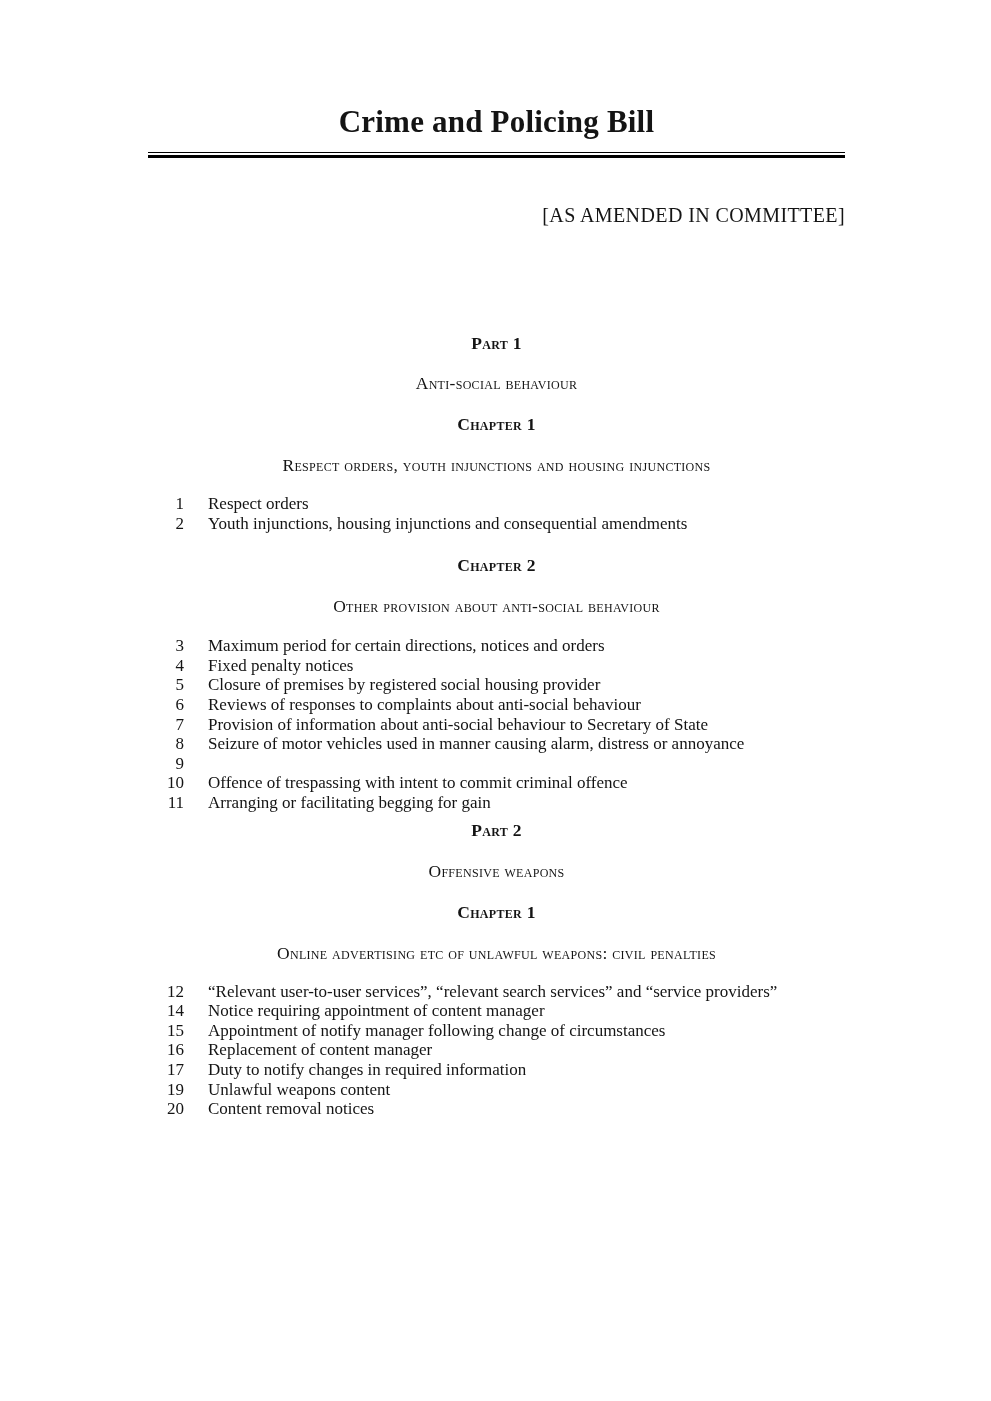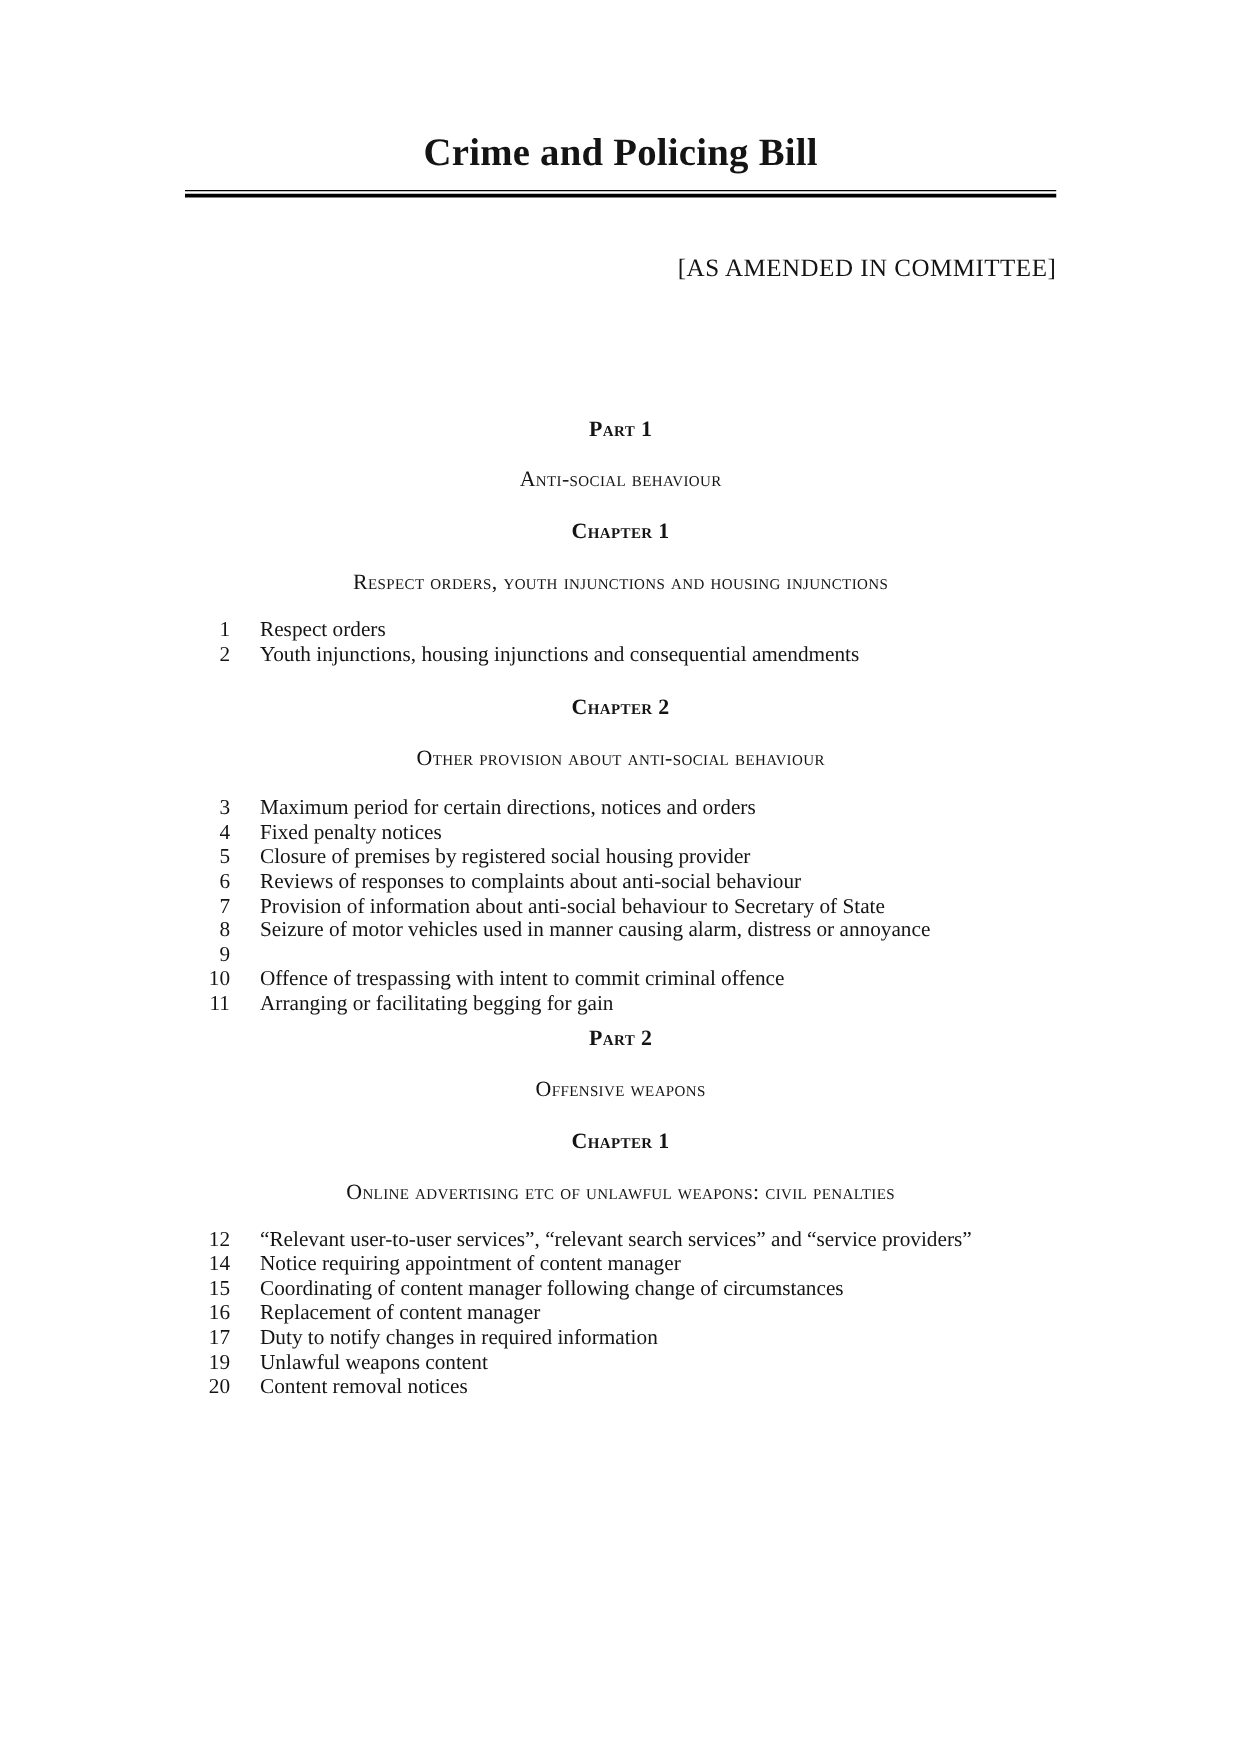--- a/index.html
+++ b/index.html
@@ -160,21 +160,21 @@
       <div class="row">
         <span class="num">12</span>
         <span class="txt wrap-narrow">“Relevant user-to-user services”, “relevant search services” and “service providers”</span>
       </div>
       <div class="row">
         <span class="num">14</span>
         <span class="txt">Notice requiring appointment of content manager</span>
       </div>
       <div class="row">
         <span class="num">15</span>
-        <span class="txt">Coordinating of content manager following change of circumstances</span>
+        <span class="txt">Appointment of notify manager following change of circumstances</span>
       </div>
       <div class="row">
         <span class="num">16</span>
         <span class="txt">Replacement of content manager</span>
       </div>
       <div class="row">
         <span class="num">17</span>
         <span class="txt">Duty to notify changes in required information</span>
       </div>
       <div class="row">

